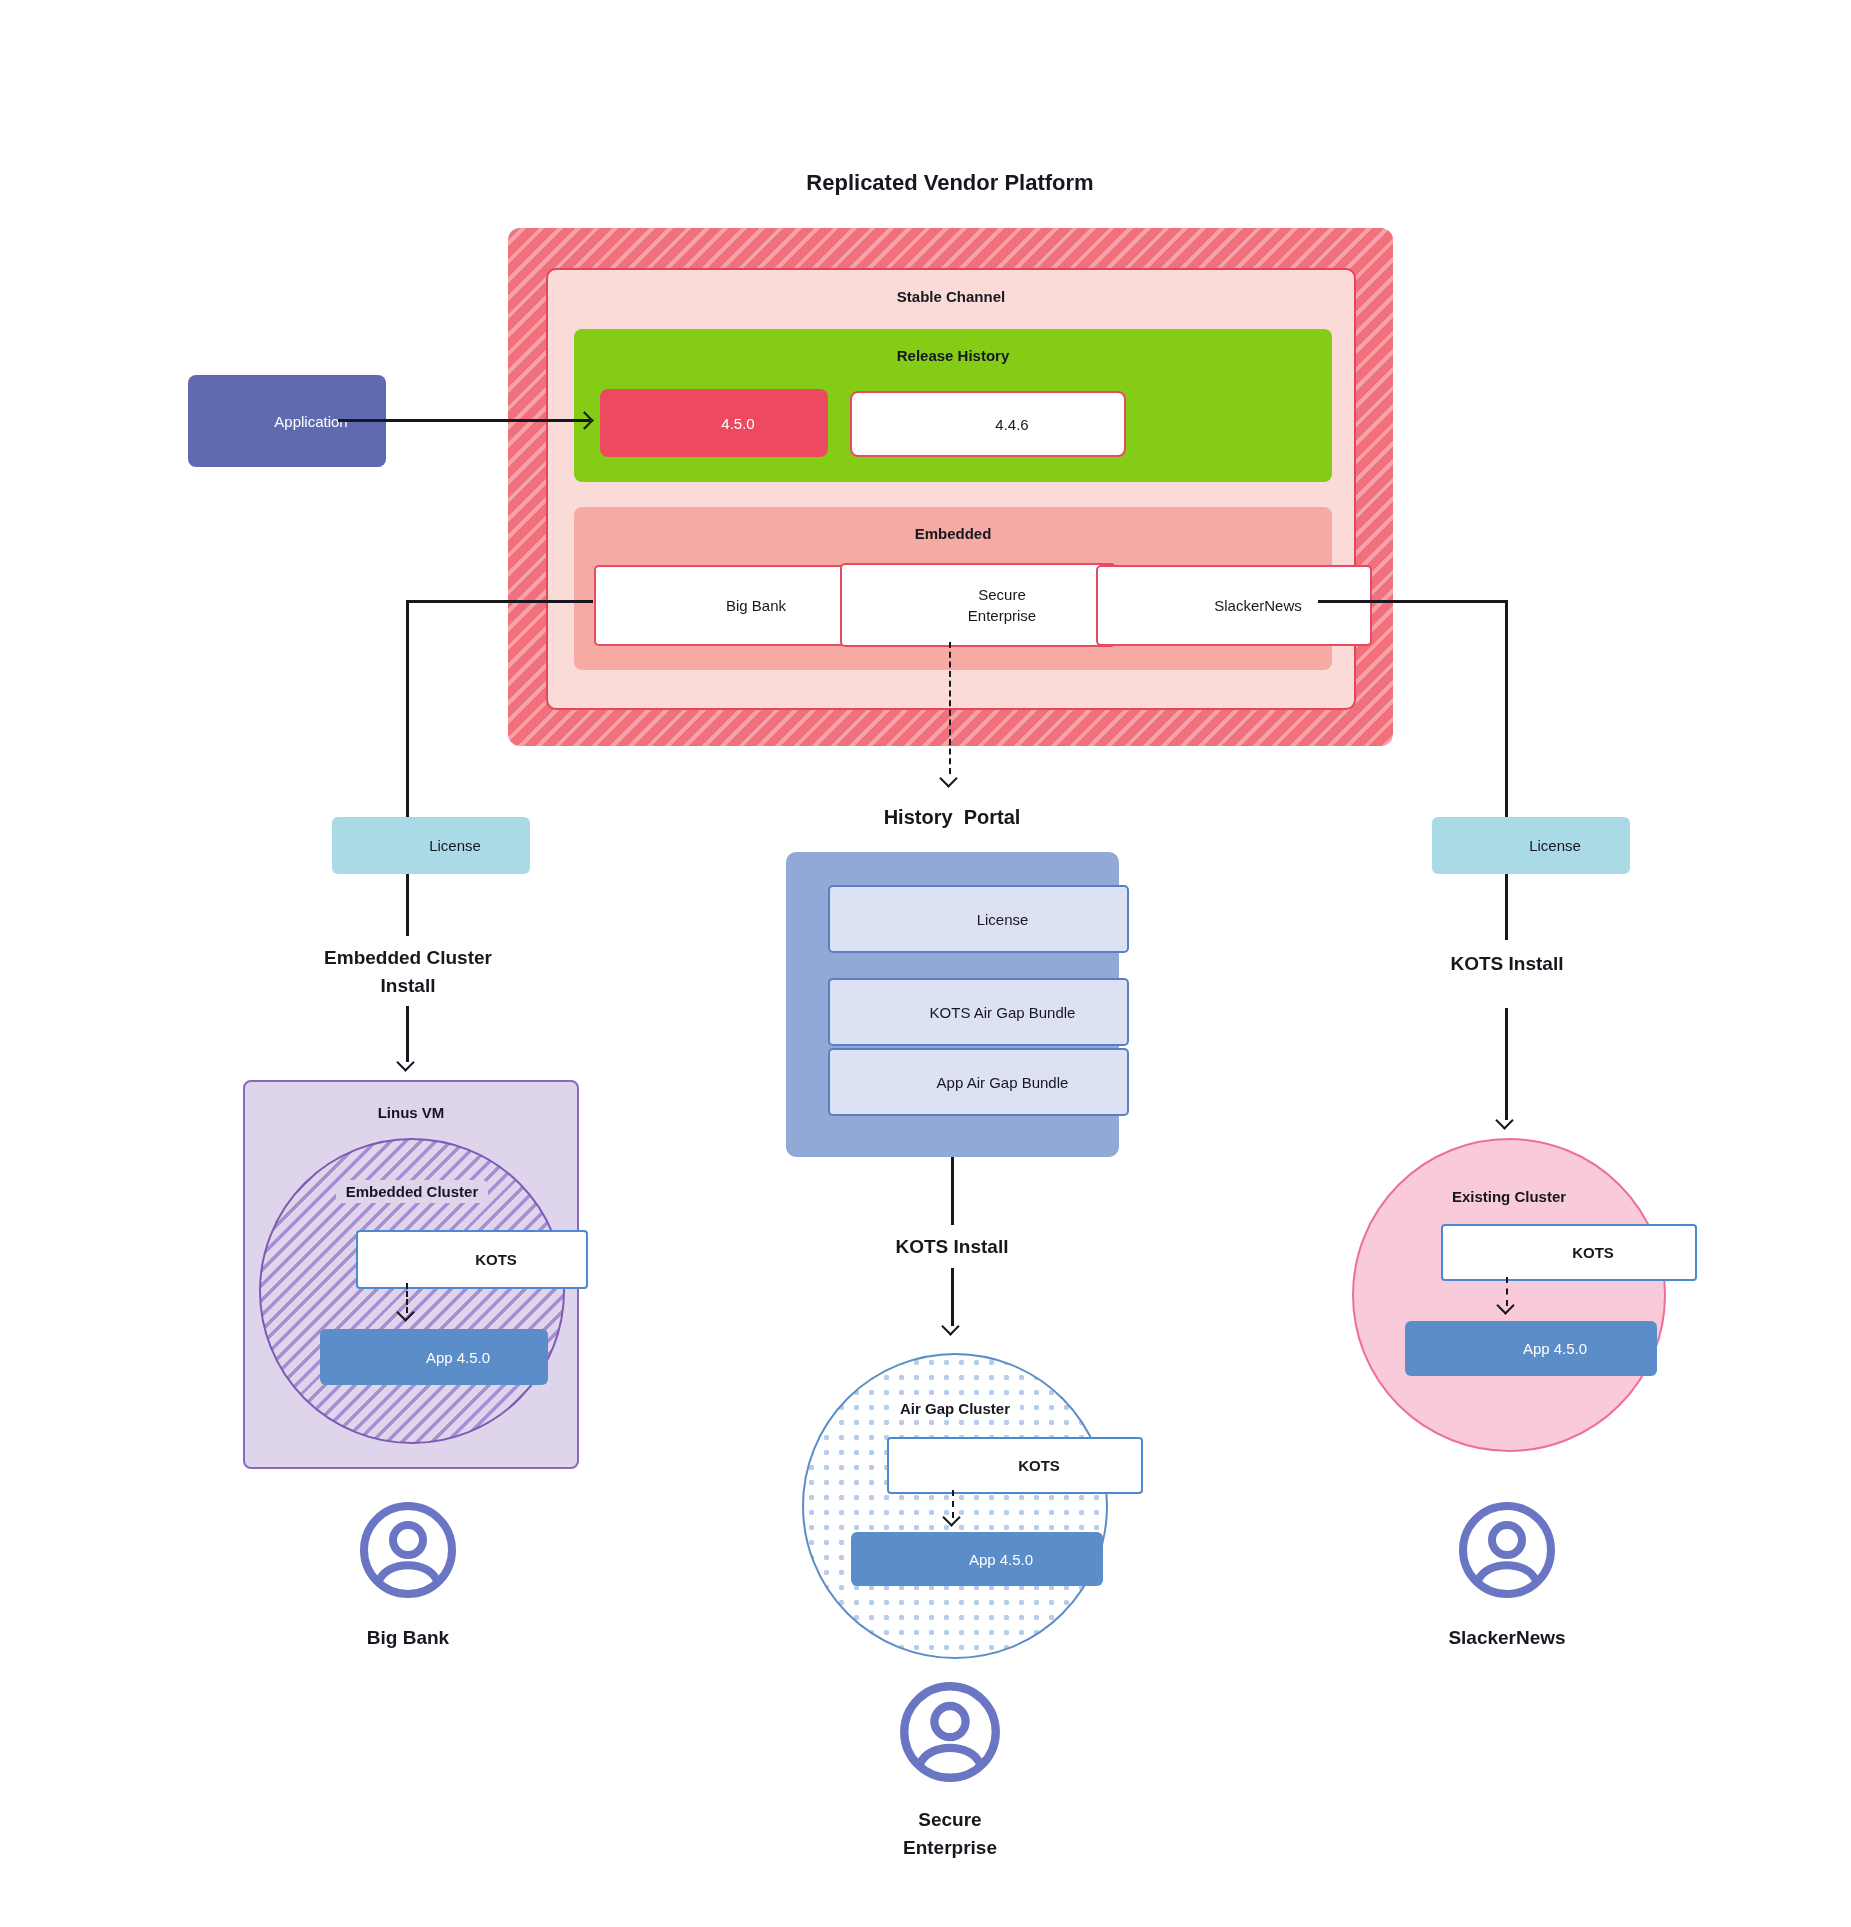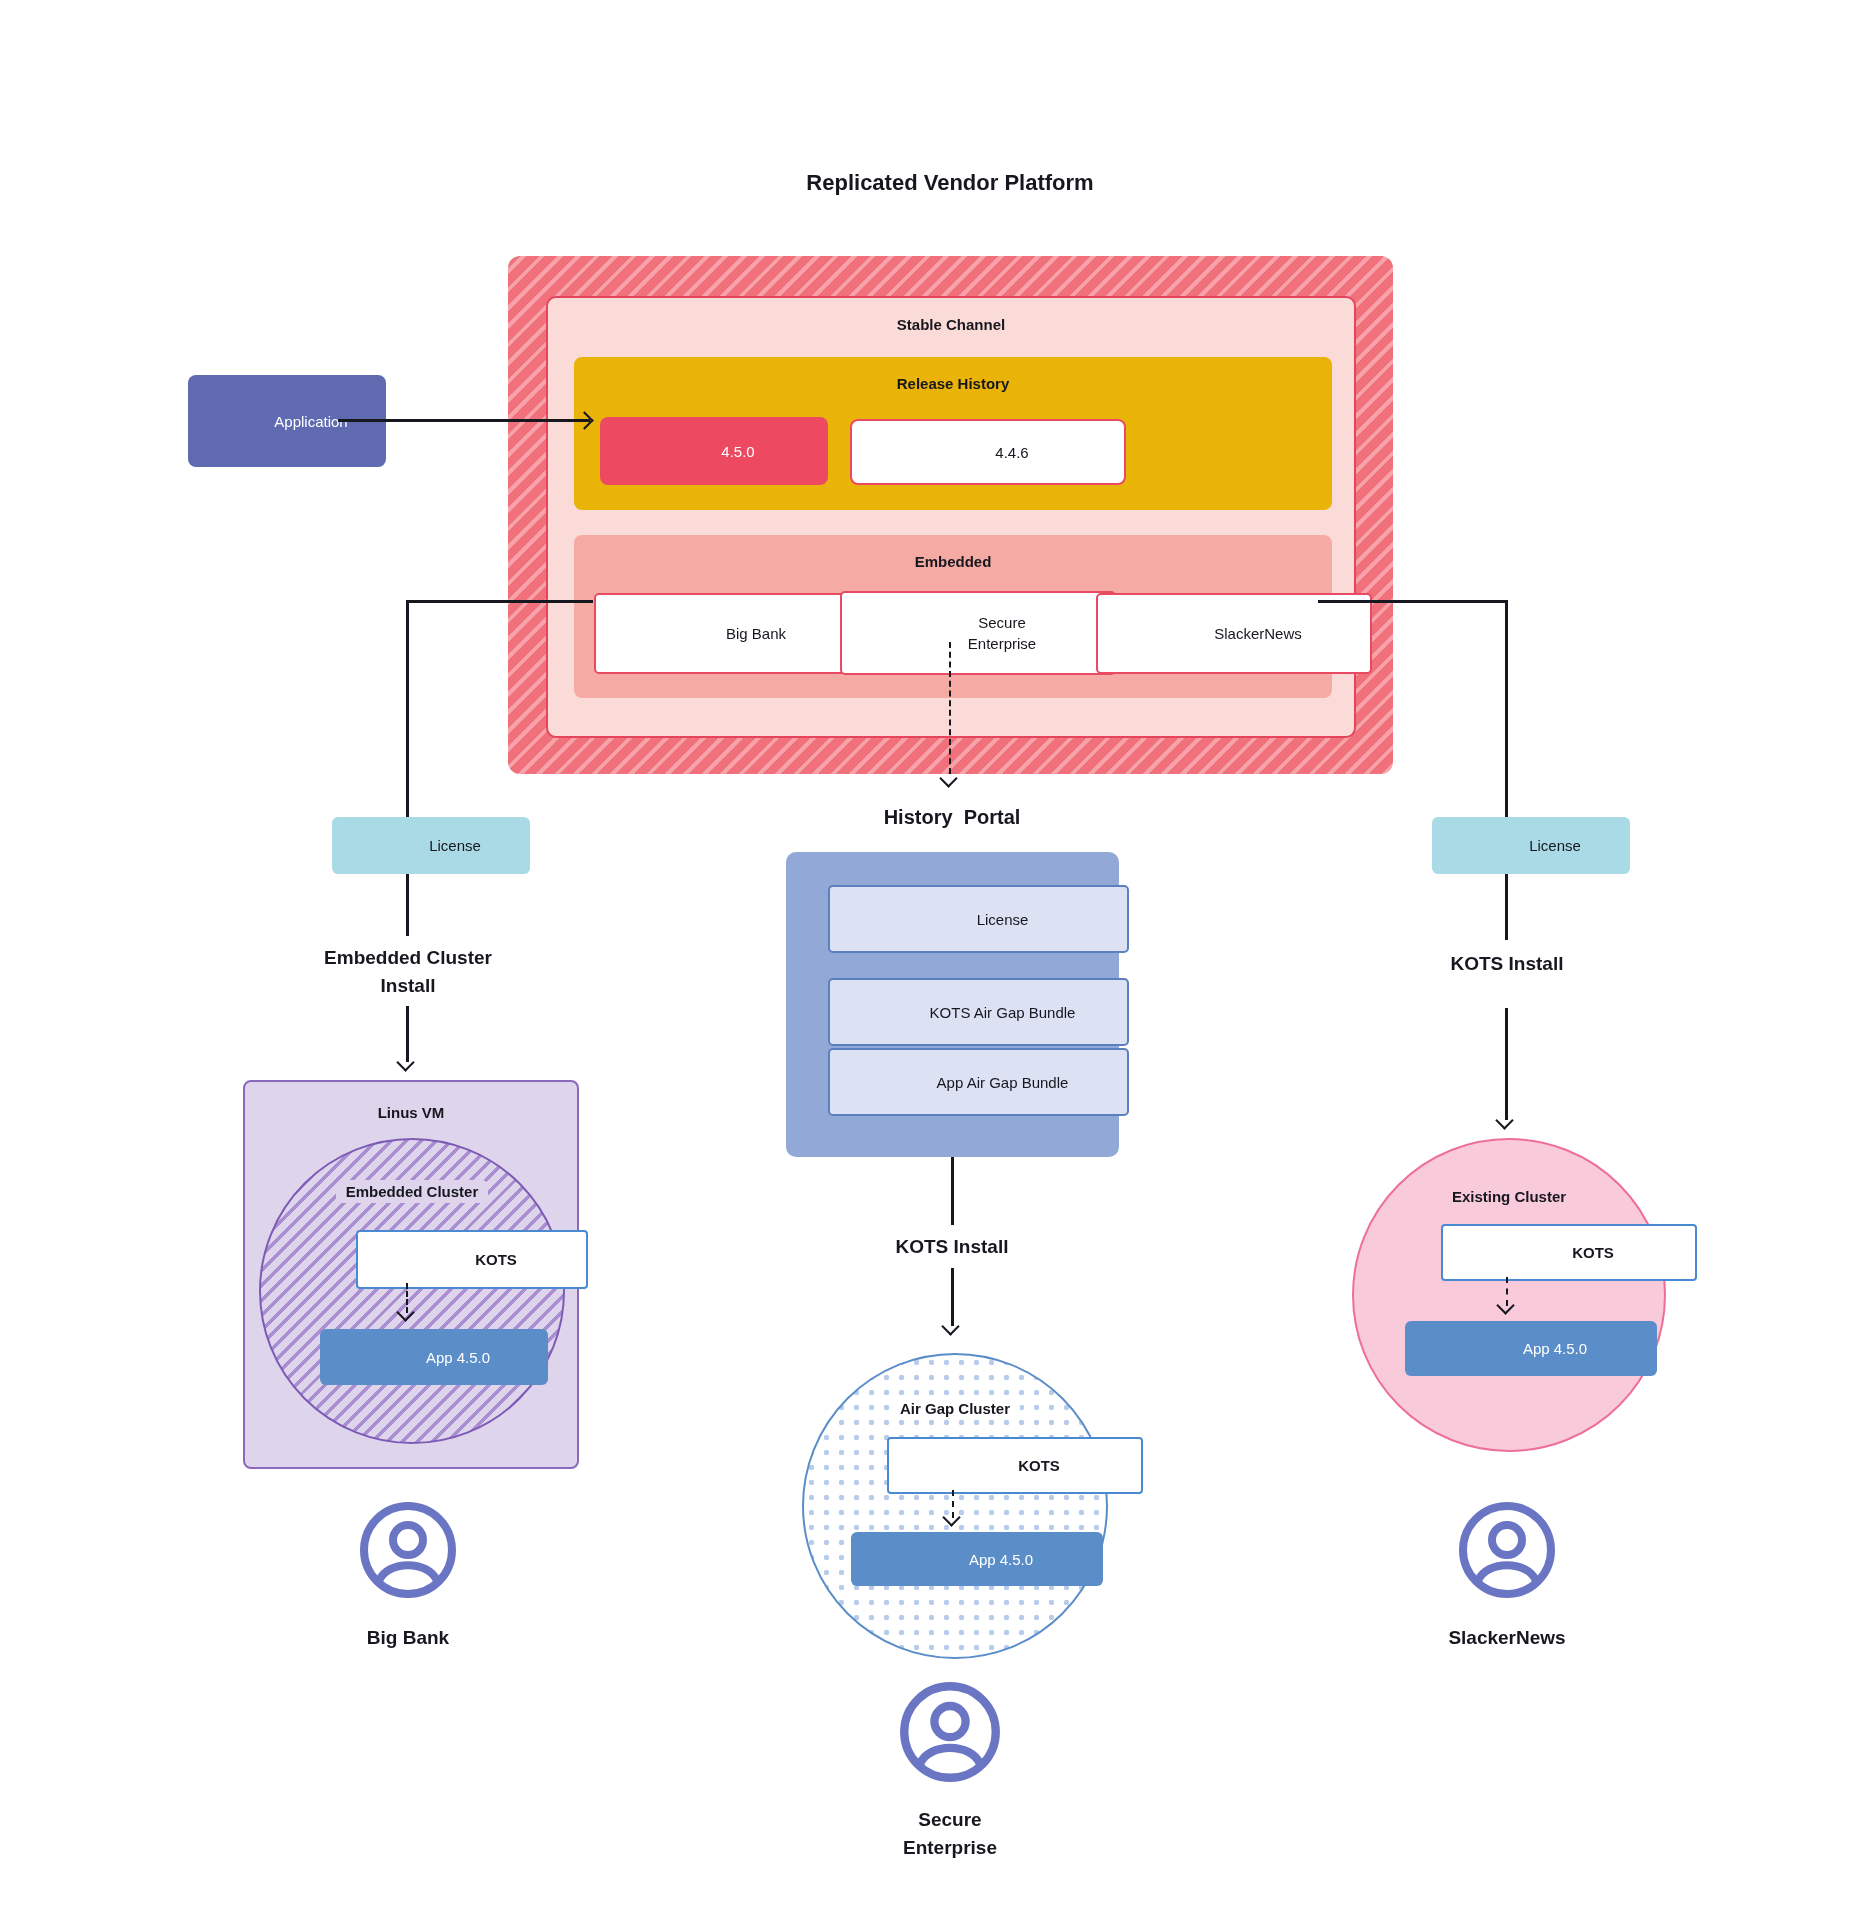--- a/index.html
+++ b/index.html
@@ -12,25 +12,25 @@
   .lbl{font-size:15px;font-weight:700;}
   .big-lbl{font-size:19px;font-weight:700;text-align:center;white-space:pre-line;line-height:1.45;}
   .pre{white-space:pre;}
   .preline{white-space:pre-line;}
 
   
   #title{left:550px;top:170px;width:800px;font-size:22px;font-weight:700;text-align:center;}
 
   
   #platform{left:508px;top:228px;width:885px;height:518px;border-radius:12px;
-    background:repeating-linear-gradient(135deg,#f0707b 0 9px,#f6a2a8 9px 13px);margin-top:28px;}
+    background:repeating-linear-gradient(135deg,#f0707b 0 9px,#f6a2a8 9px 13px);}
   #stable{left:38px;top:40px;width:806px;height:438px;background:#fbdbd7;
     border:2.5px solid #e4455c;border-radius:10px;}
   #stable-label{left:0;right:0;top:18px;text-align:center;}
-  #release{left:26px;top:59px;width:758px;height:153px;background:#eab308;border-radius:8px;}
+  #release{left:26px;top:59px;width:758px;height:153px;background:#84cc16;border-radius:8px;}
   #release-label{left:0;right:0;top:18px;text-align:center;}
   #rel-450{left:26px;top:60px;width:180px;height:68px;background:#ed4a62;border-radius:8px;
     color:#ffffff;font-size:15px;}
   #rel-446{left:276px;top:62px;width:224px;height:62px;background:#ffffff;
     border:2px solid #e84a63;border-radius:8px;font-size:15px;}
   #customers{left:26px;top:237px;width:758px;height:163px;background:#f5aba4;border-radius:8px;}
   #customers-label{left:0;right:0;top:18px;text-align:center;}
   .cust-box{background:#ffffff;border:2px solid #e84a63;border-radius:5px;font-size:15px;line-height:1.4;}
   #cust-0{left:20px;top:58px;width:224px;height:77px;}
   #cust-1{left:266px;top:56px;width:224px;height:80px;}

